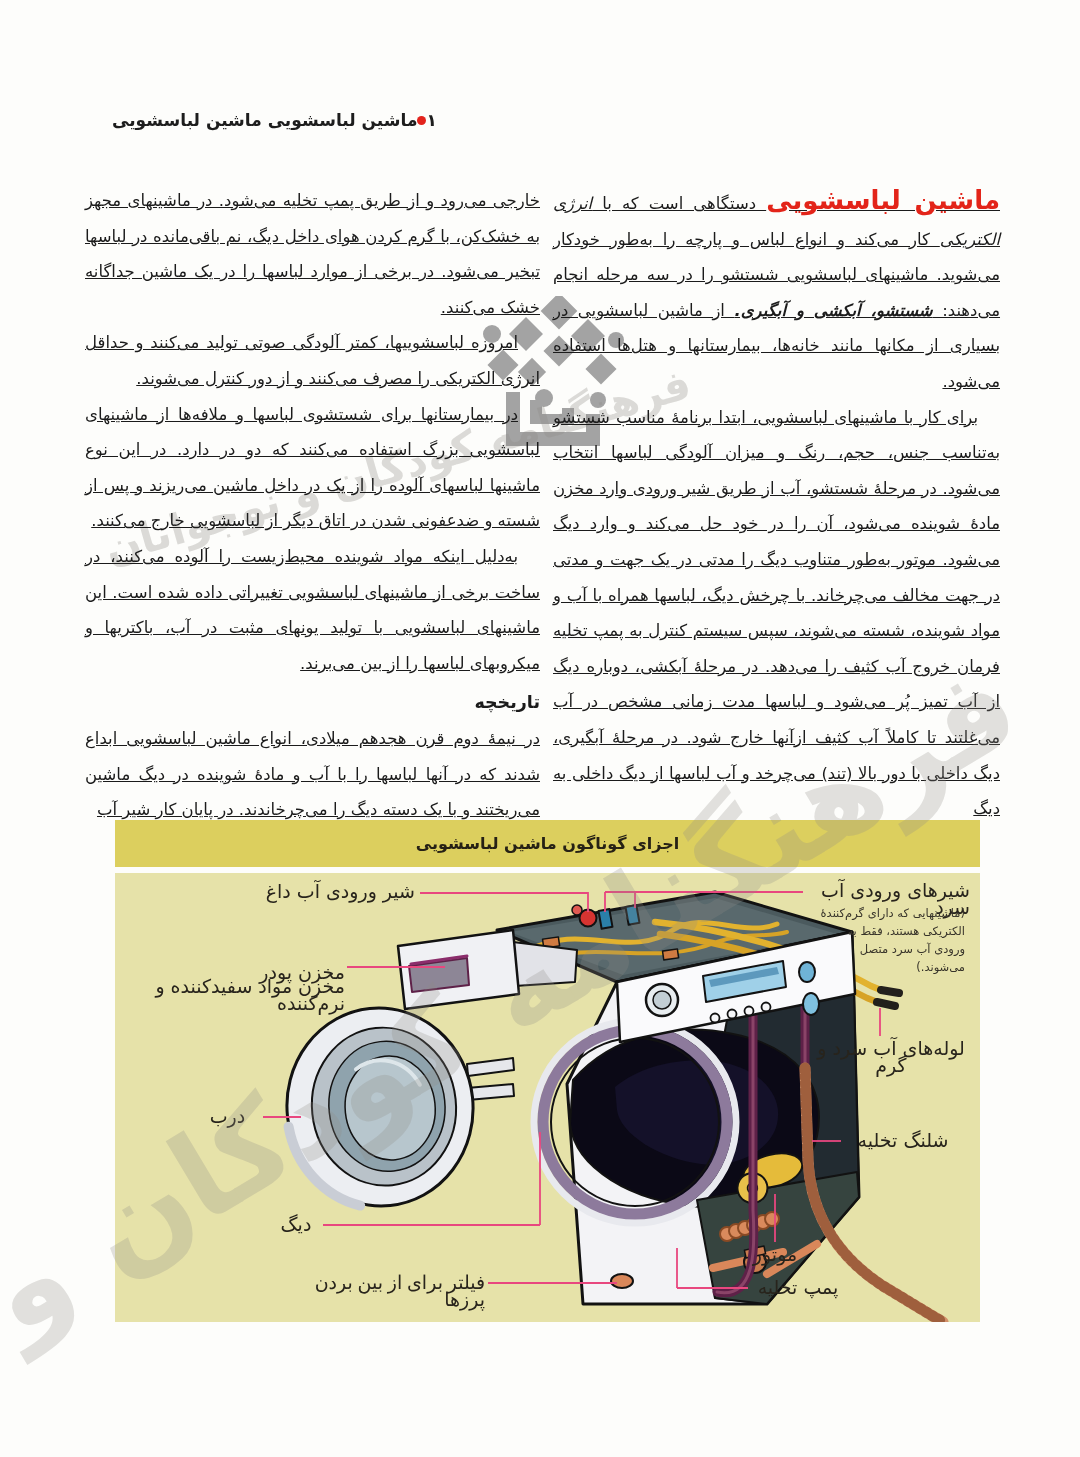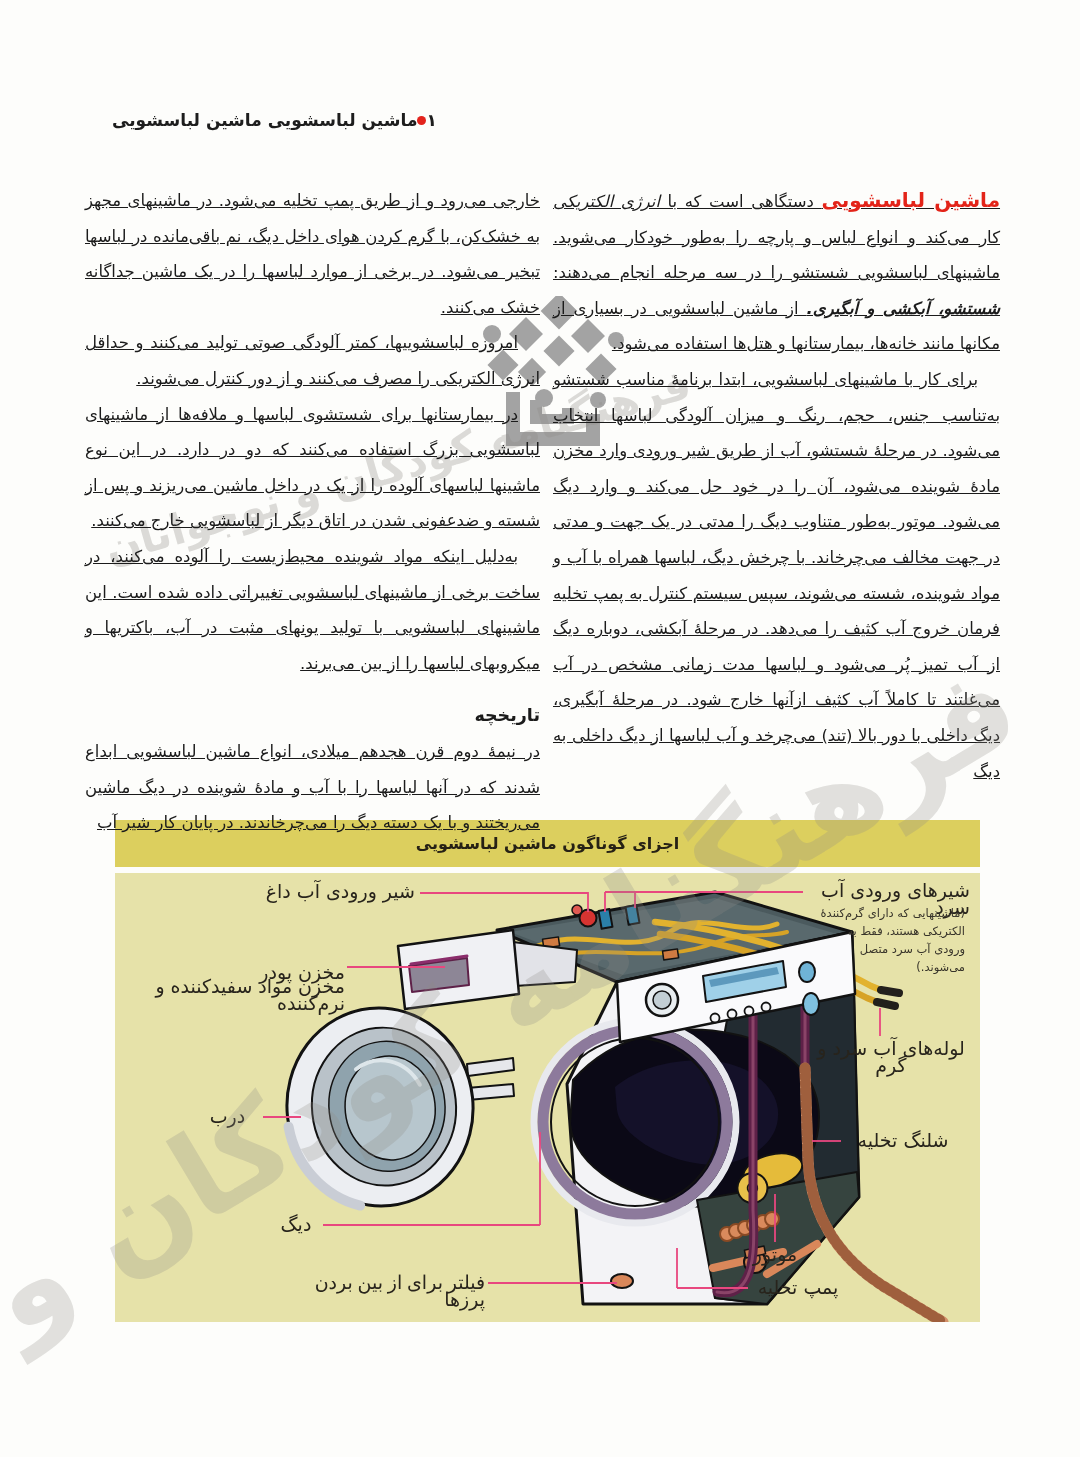--- a/index.html
+++ b/index.html
@@ -20,24 +20,24 @@
   
   .col {
     position:absolute; top:183px;
     font-size:16.5px; line-height:35.6px; color:#1b1b1b;
     text-align:justify;
   }
   .col-right { right:80px;  width:447px; }
   .col-left  { left:85px;   width:455px; }
   .para { text-indent:22px;text-decoration:underline; }
   .para.no-indent { text-indent:0; }
-  .run-lead   { color:#e32419; font-weight:bold; font-size:20px; }
+  .run-lead   { color:#e32419; font-weight:bold; font-size:26px; }
   .run-italic { font-style:italic; }
   .run-bi     { font-style:italic; font-weight:bold; }
-  .subhead { font-weight:bold; font-size:17.5px; margin-top:17px; line-height:35.6px; }
+  .subhead { font-weight:bold; font-size:17.5px; margin-top:4px; line-height:35.6px; }
   
   .wm { position:absolute; color:#8f8c86; pointer-events:none; white-space:nowrap; font-weight:bold; }
   .wm1 { left:55px; top:540px; width:660px; font-size:42px; opacity:.30; transform:rotate(-16deg); transform-origin:left center; }
   .wm2 { left:165px; top:1130px; width:980px; font-size:120px; opacity:.25; transform:rotate(-31deg); transform-origin:left center; z-index:3; }
   .wm-logo { position:absolute; left:478px; top:296px; z-index:0; opacity:.9; }
   .txt-layer { position:relative; z-index:2; }
   
   .figure {
     position:absolute; left:115px; top:820px; width:823px; height:502px; z-index:1;
   }

